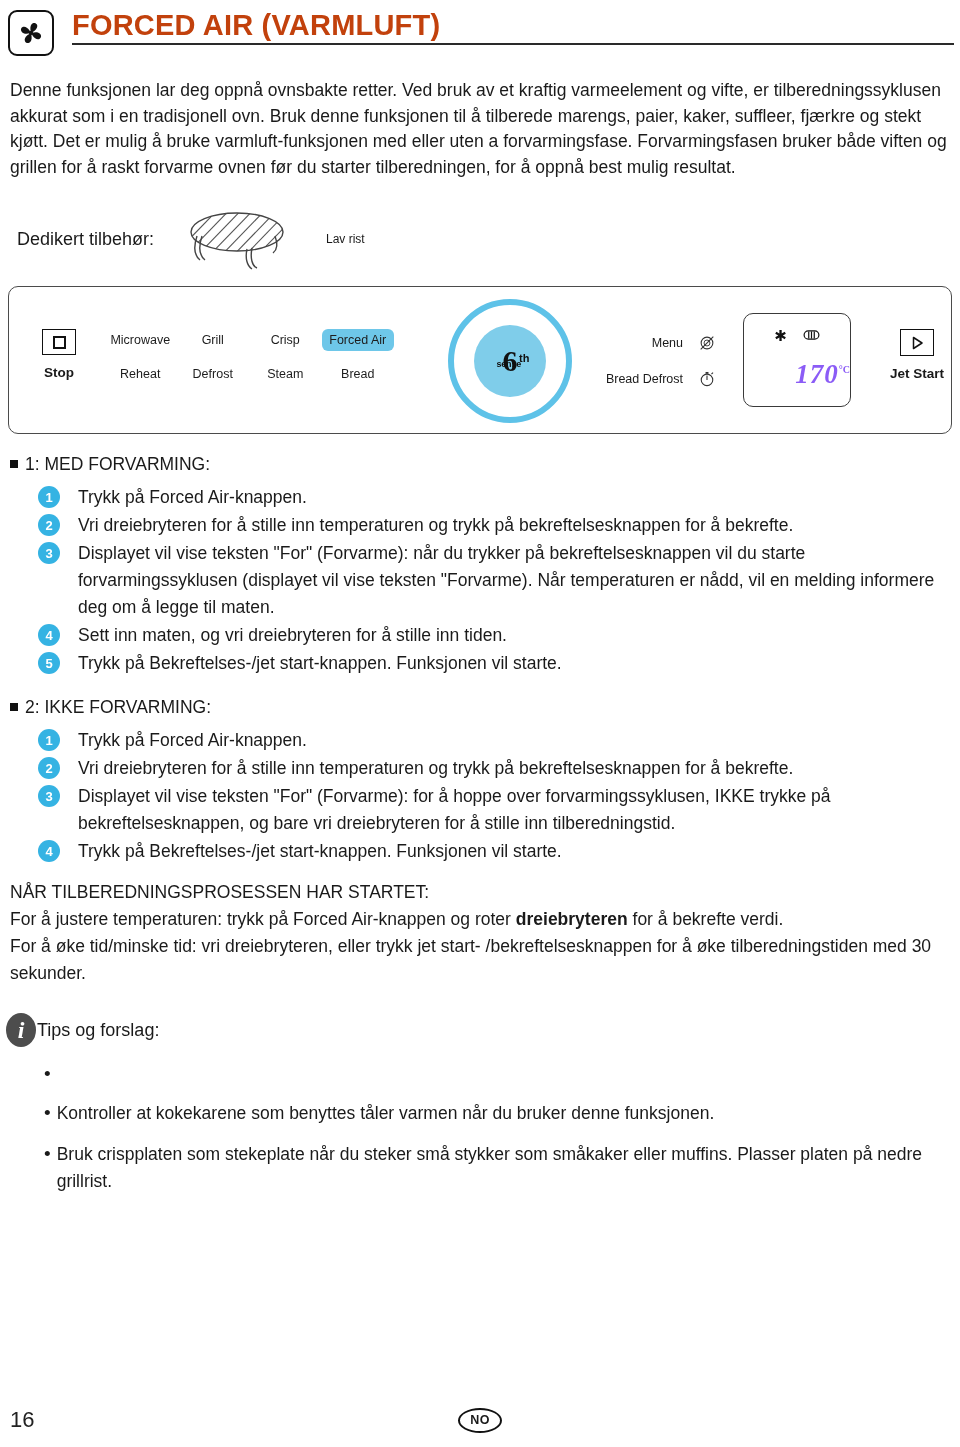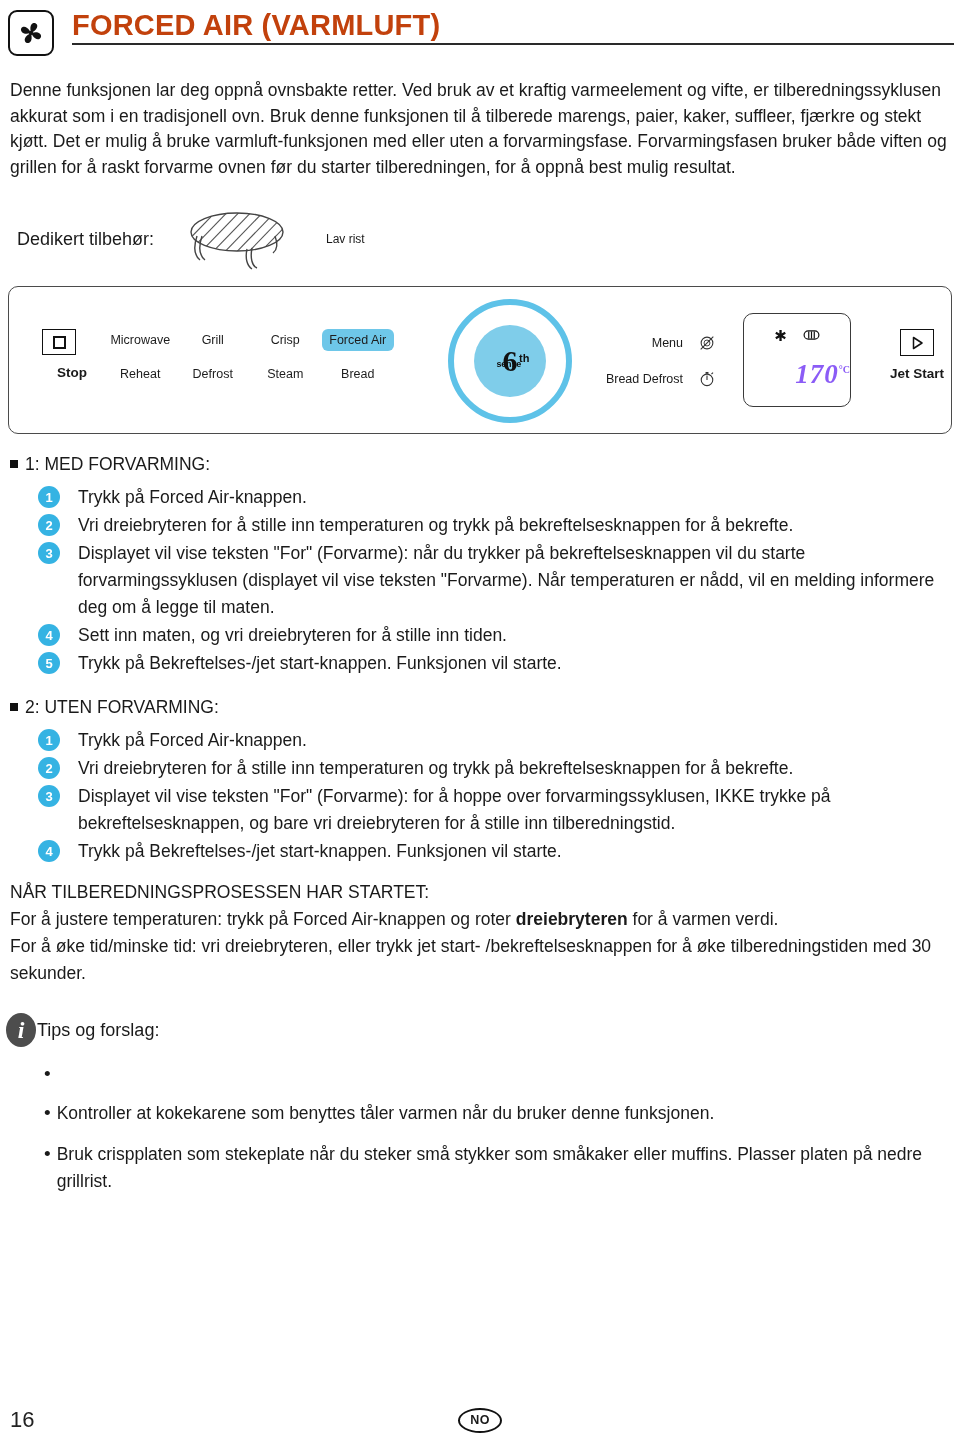--- a/index.html
+++ b/index.html
@@ -89,21 +89,21 @@
     border: 1.5px solid #4b4b4b;
     border-radius: 10px;
     background: #fff;
   }
   .panel-inner {
     position: relative;
     width: 100%; height: 100%;
   }
   .pnl { position: absolute; }
 
-  .stop-block { left: 22px; top: 42px; text-align: right; width: 56px; }
+  .stop-block { left: 22px; top: 42px; text-align: center; width: 56px; }
   .stop-icon-box {
     width: 34px; height: 26px;
     border: 1.7px solid #111;
     margin: 0 auto;
     display: flex; align-items: center; justify-content: center;
   }
   .stop-sq { width: 13px; height: 13px; border: 2px solid #111; }
   .stop-label { font-size: 13.5px; font-weight: bold; margin-top: 10px; }
 
   .modes { left: 95px; top: 42px; width: 290px; }
@@ -486,21 +486,21 @@
     <div class="step">
       <span class="step-num">5</span>
       <span class="step-text">Trykk på Bekreftelses-/jet start-knappen. Funksjonen vil starte.</span>
     </div>
   </div>
 </div>
 
 <div class="section">
   <div class="section-head">
     <span class="sq-bullet"></span>
-    <span>2: UTEN FORVARMING:</span>
+    <span>2: IKKE FORVARMING:</span>
   </div>
   <div class="steps">
     <div class="step">
       <span class="step-num">1</span>
       <span class="step-text">Trykk på Forced Air-knappen.</span>
     </div>
     <div class="step">
       <span class="step-num">2</span>
       <span class="step-text">Vri dreiebryteren for å stille inn temperaturen og trykk på bekreftelsesknappen for å bekrefte.</span>
     </div>
@@ -510,21 +510,21 @@
     </div>
     <div class="step">
       <span class="step-num">4</span>
       <span class="step-text">Trykk på Bekreftelses-/jet start-knappen. Funksjonen vil starte.</span>
     </div>
   </div>
 </div>
 
 <div class="note">
   <p>NÅR TILBEREDNINGSPROSESSEN HAR STARTET:</p>
-  <p><span>For å justere temperaturen: trykk på Forced Air-knappen og roter </span><span class="b">dreiebryteren</span><span> for å varmen verdi.</span></p>
+  <p><span>For å justere temperaturen: trykk på Forced Air-knappen og roter </span><span class="b">dreiebryteren</span><span> for å bekrefte verdi.</span></p>
   <p>For å øke tid/minske tid: vri dreiebryteren, eller trykk jet start- /bekreftelsesknappen for å øke tilberedningstiden med 30 sekunder.</p>
 </div>
 
 <div class="tips">
   <div class="tips-head">
     <span class="tips-i">i</span>
     <span class="tips-title">Tips og forslag:</span>
   </div>
   <div class="tips-list">
     <div class="tip">

